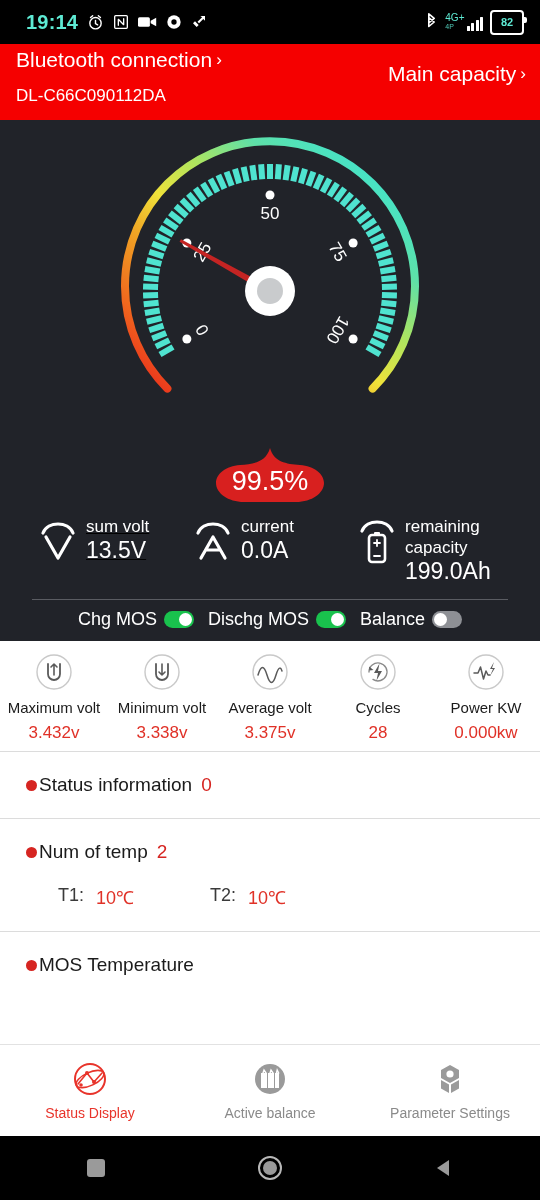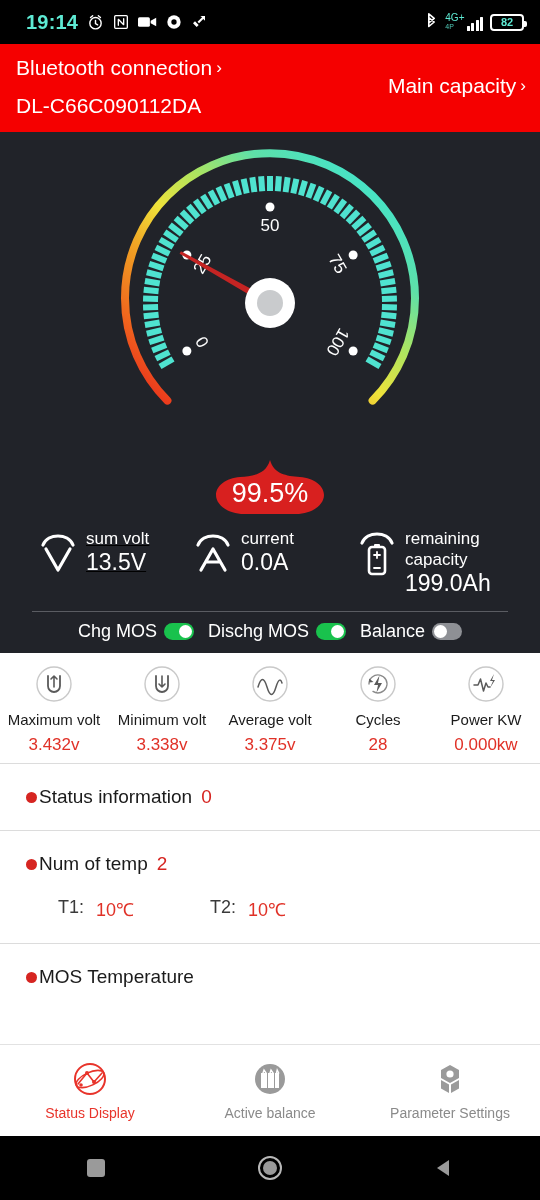--- a/index.html
+++ b/index.html
@@ -20,31 +20,31 @@
   .sb-left { display:flex; align-items:center; gap:9px; }
   .sb-time { font-size:20px; font-weight:600; letter-spacing:.2px; }
   .sb-right { display:flex; align-items:center; gap:7px; }
   .ico { display:inline-flex; align-items:center; justify-content:center; }
   .sig-wrap { display:flex; align-items:flex-end; gap:2px; }
   .net-lbl { font-size:10px; line-height:9px; text-align:left; }
   .net-lbl small { display:block; font-size:7px; opacity:.85; }
   .bars { display:flex; align-items:flex-end; gap:1.5px; height:15px; }
   .bars i { width:3px; background:#fff; display:block; border-radius:.5px; }
   .batt {
-    width:34px; height:17px; border:2px solid #fff; border-radius:4px;
+    width:34px; height:25px; border:2px solid #fff; border-radius:4px;
     display:flex; align-items:center; justify-content:center;
     font-size:11px; font-weight:700; position:relative;
   }
   .batt::after { content:""; position:absolute; right:-5px; top:5px; width:3px; height:6px; background:#fff; border-radius:0 2px 2px 0; }
 
   
-  .appheader { background:#F50000; color:#fff; padding:12px 16px 14px 16px; position:relative; flex:none; }
+  .appheader { background:#F50000; color:#fff; padding:4px 16px 14px 16px; position:relative; flex:none; }
   .ah-row1 { font-size:21px; display:flex; align-items:center; }
   .ah-chev { font-size:17px; margin-left:4px; font-weight:300; }
-  .ah-device { font-size:21px; margin-top:14px; }
+  .ah-device { font-size:17px; margin-top:14px; }
   .ah-main {
     position:absolute; right:14px; bottom:34px;
     font-size:21px; display:flex; align-items:center;
   }
 
   
   .dark { background:#212329; flex:none; padding-bottom:0; }
 
   
   .gauge-wrap { position:relative; height:330px; }

